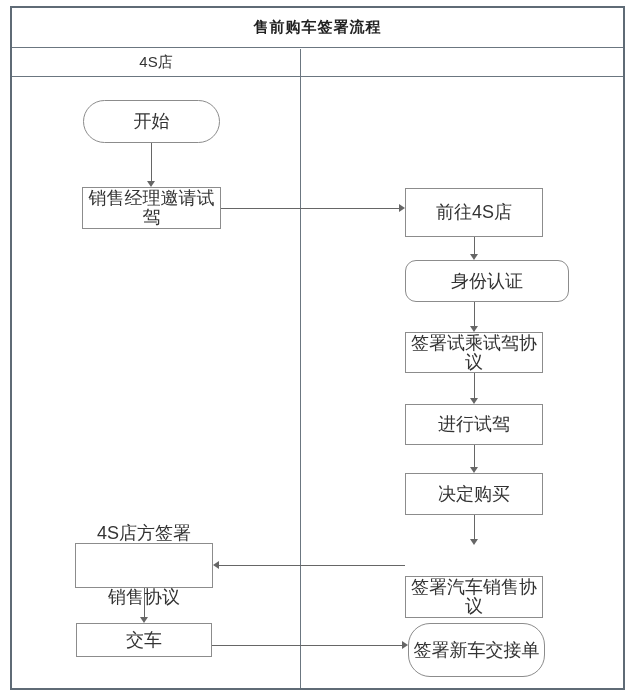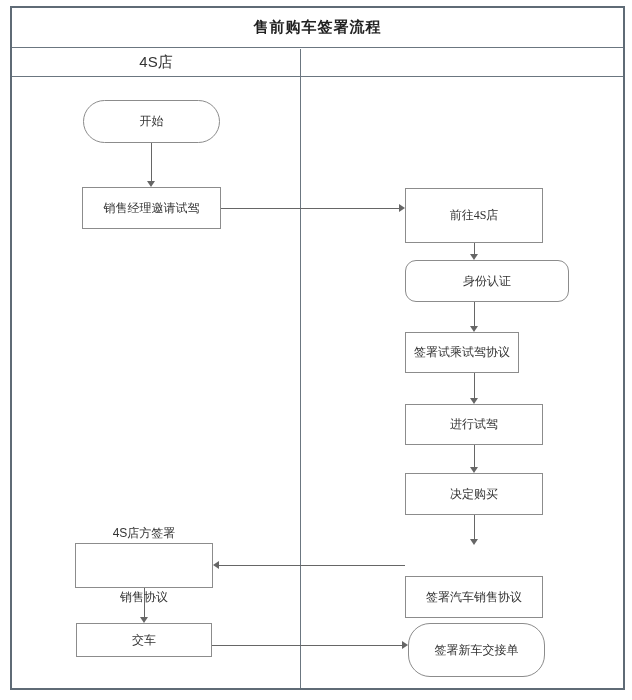--- a/index.html
+++ b/index.html
@@ -18,29 +18,29 @@
   
   .frame{position:absolute;left:10px;top:6px;width:615px;height:684px;border:2px solid var(--frame-border);background:var(--background);}
   .title-row{height:40px;border-bottom:1px solid var(--grid-line);display:flex;align-items:center;justify-content:center;font-size:15px;font-weight:bold;color:#222;letter-spacing:1px;}
   .lane-header-row{height:29px;border-bottom:1px solid var(--grid-line);display:flex;}
   .lane-header{display:flex;align-items:center;justify-content:center;font-size:15px;color:#333;}
   .lane-header.left{width:288px;}
   .lane-header.right{flex:1;}
   .lane-divider{position:absolute;left:288px;top:41px;bottom:0;width:1px;background:var(--grid-line);}
 
   
-  .node{position:absolute;background:#fff;border:1px solid var(--node-border);display:flex;flex-direction:column;align-items:center;justify-content:center;font-size:12px;color:var(--text);text-align:center;line-height:19px;z-index:3;}
+  .node{position:absolute;background:#fff;border:1px solid var(--node-border);display:flex;flex-direction:column;align-items:center;justify-content:center;font-size:18px;color:var(--text);text-align:center;line-height:19px;z-index:3;}
   .stadium{border-radius:22px;}
   #n-start{left:83px;top:100px;width:137px;height:43px;}
   #n-invite{left:82px;top:187px;width:139px;height:42px;}
   #n-store-sign{left:75px;top:543px;width:138px;height:45px;gap:45px;}
   #n-deliver{left:76px;top:623px;width:136px;height:34px;}
-  #n-goto4s{left:405px;top:188px;width:138px;height:55px;font-family:Liberation Serif, serif;}
+  #n-goto4s{left:405px;top:188px;width:138px;height:49px;}
   #n-identity{left:405px;top:260px;width:164px;height:42px;border-radius:11px;}
-  #n-sign-testdrive{left:405px;top:332px;width:114px;height:41px;}
+  #n-sign-testdrive{left:405px;top:332px;width:138px;height:41px;}
   #n-testdrive{left:405px;top:404px;width:138px;height:41px;}
   #n-decide{left:405px;top:473px;width:138px;height:42px;}
   #n-sign-sales{left:405px;top:576px;width:138px;height:42px;}
   #n-handover{left:408px;top:623px;width:137px;height:54px;}
 
   
   .vline{position:absolute;width:1px;background:var(--connector);z-index:2;}
   .hline{position:absolute;height:1px;background:var(--connector);z-index:2;}
   .arr{position:absolute;width:0;height:0;z-index:2;}
   .arr.down{border-left:4px solid transparent;border-right:4px solid transparent;border-top:6px solid var(--connector);}

